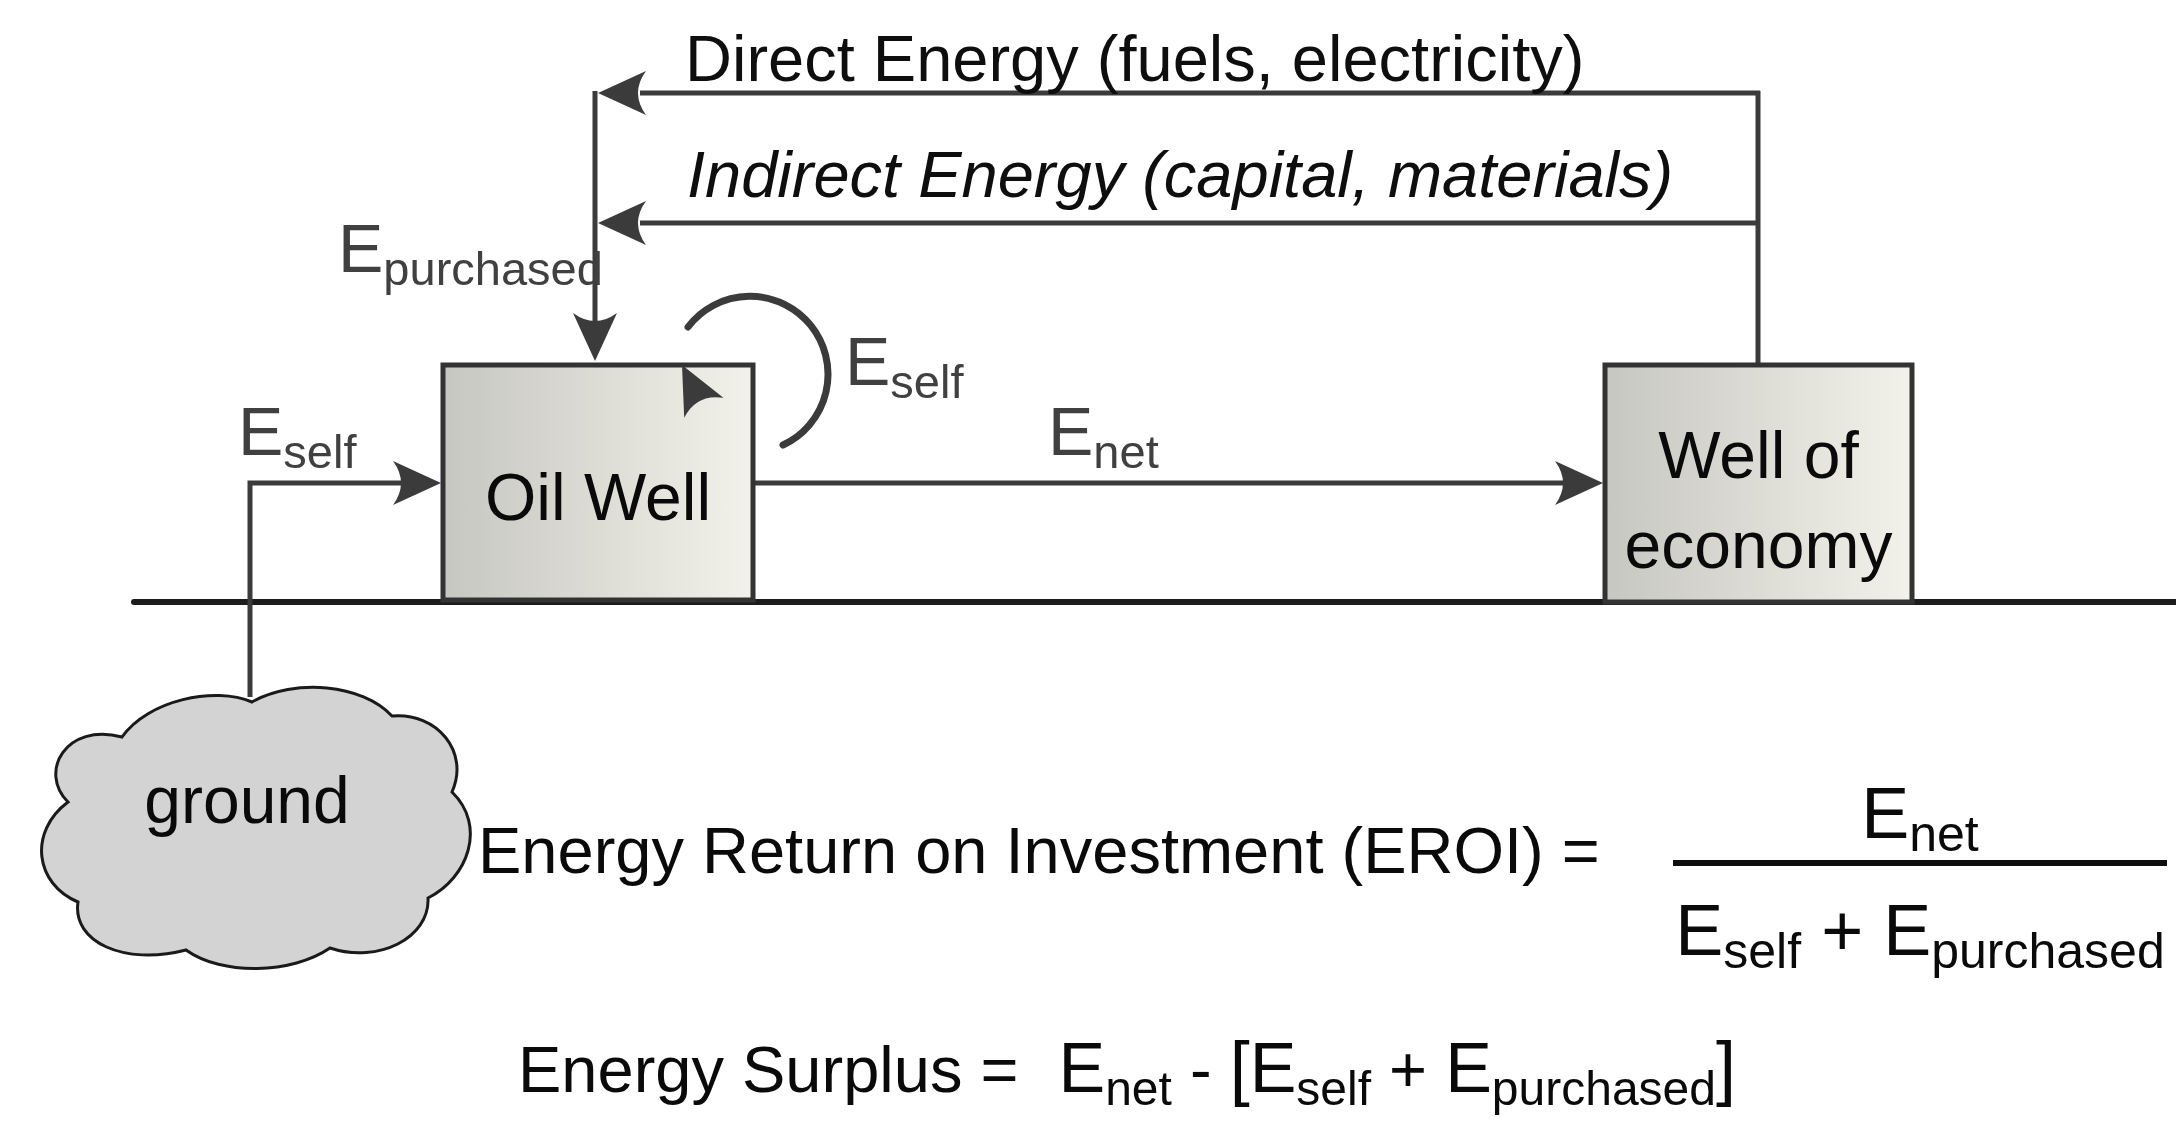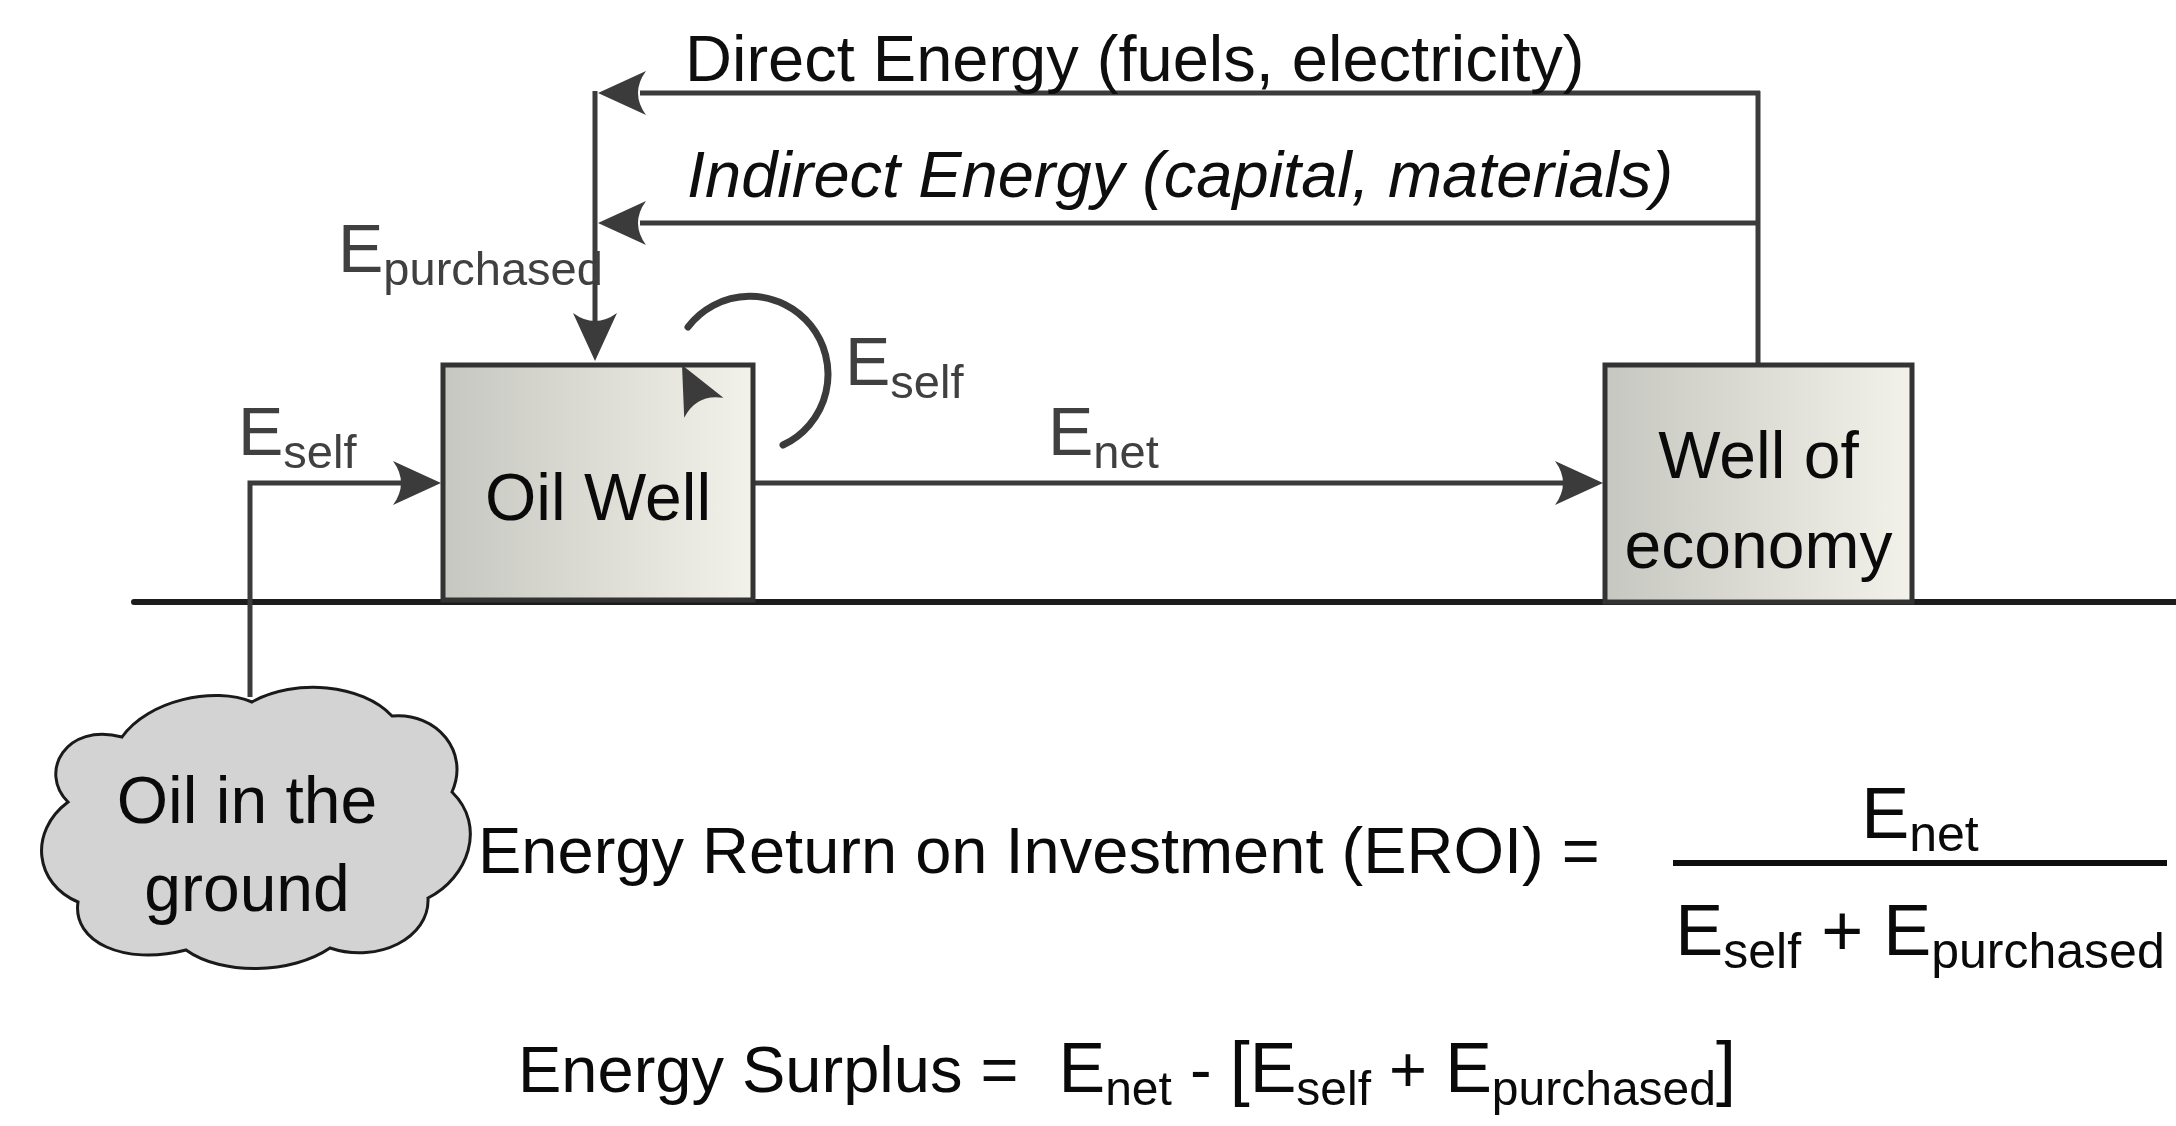--- a/index.html
+++ b/index.html
@@ -119,21 +119,20 @@
 </div>
 
 <div class="boxtext" style="left:443px;top:452px;width:310px;">Oil Well</div>
 
 <div class="boxtext" style="left:1605px;top:410px;width:307px;">
   <div>Well of</div>
   <div>economy</div>
 </div>
 
 <div class="cloudtext" style="left:57px;top:756px;width:380px;">
-  <div>Oil in the</div>
   <div>ground</div>
 </div>
 
 <div class="formula" style="left:478px;top:815px;">Energy Return on Investment (EROI) =</div>
 
 <div class="fracpart" style="top:776px;">
   <span>E</span><span class="fsub">net</span>
 </div>
 
 <div class="fracbar"></div>

